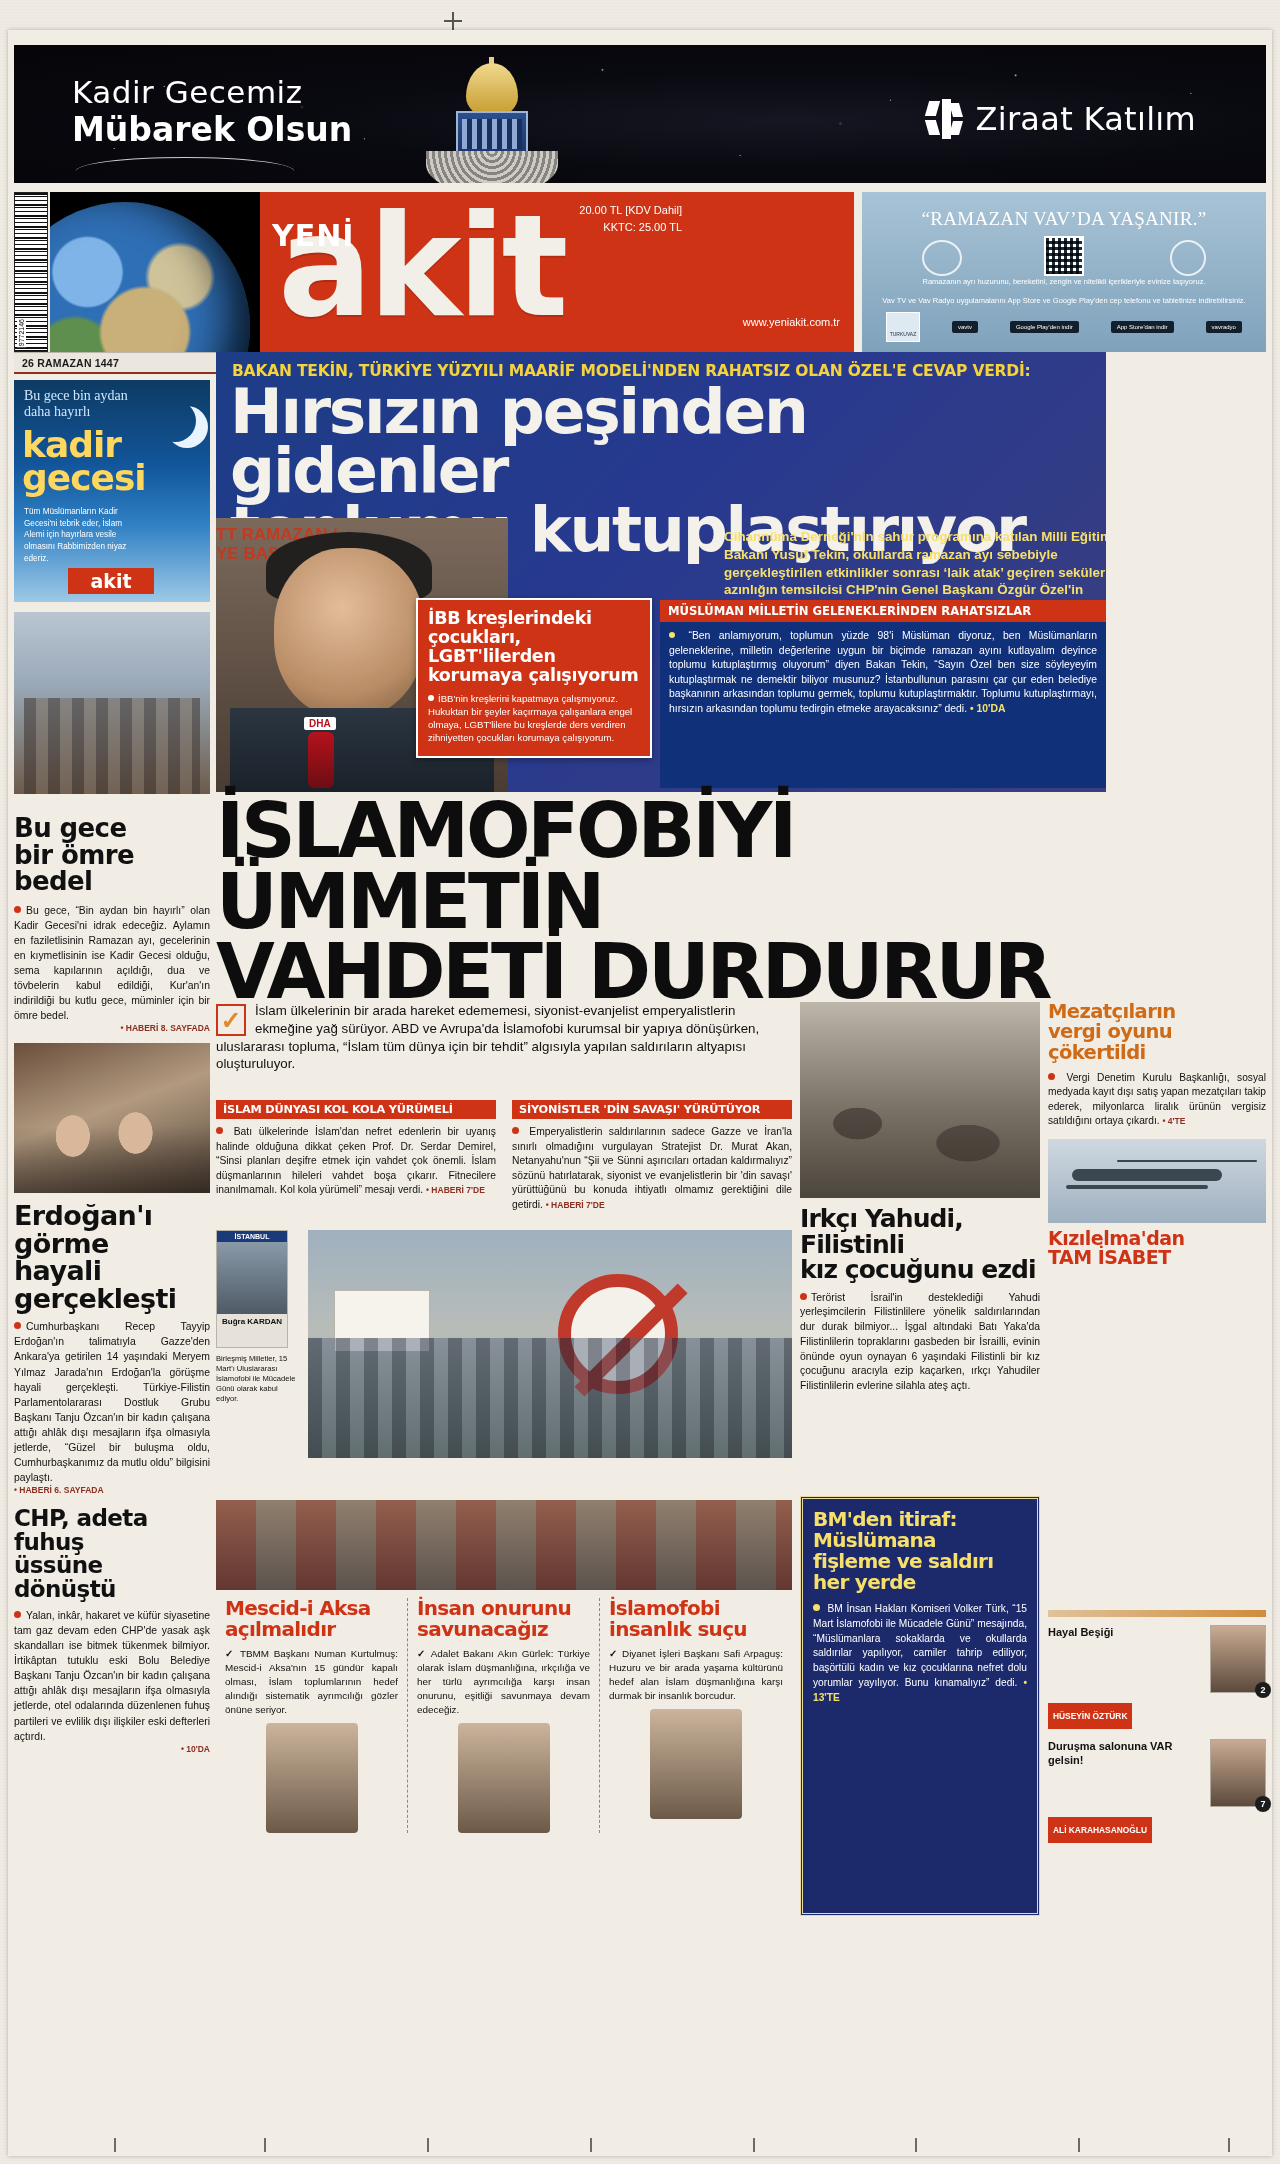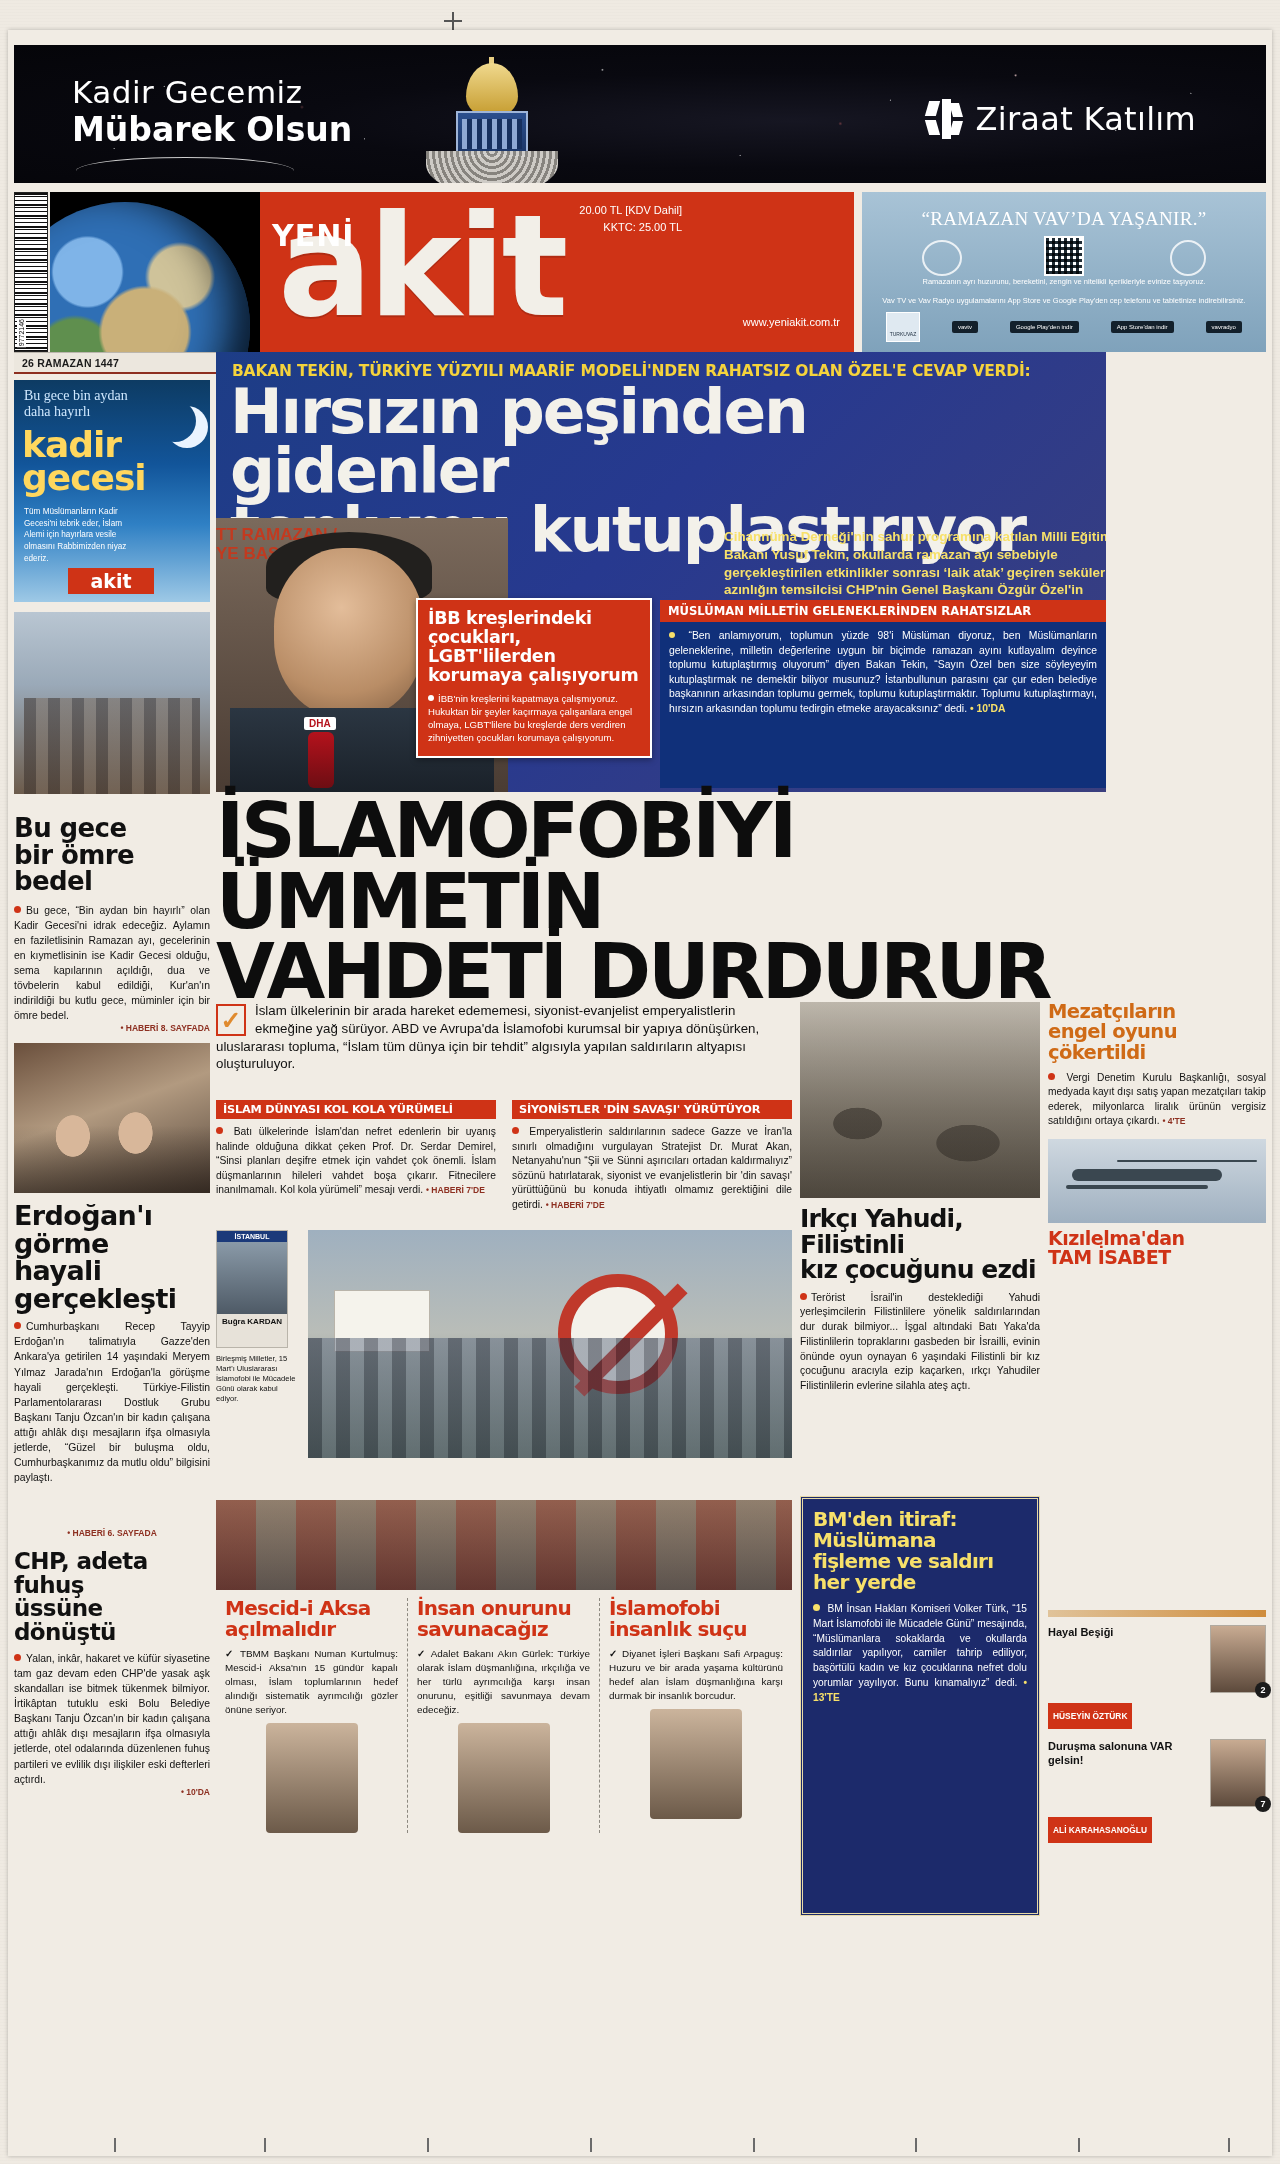--- a/index.html
+++ b/index.html
@@ -544,21 +544,21 @@
     <p class="lead bullet" style="margin-top:8px;">Bu gece, “Bin aydan bin hayırlı” olan Kadir Gecesi'ni idrak edeceğiz. Aylamın en faziletlisinin Ramazan ayı, gecelerinin en kıymetlisinin ise Kadir Gecesi olduğu, sema kapılarının açıldığı, dua ve tövbelerin kabul edildiği, Kur'an'ın indirildiği bu kutlu gece, müminler için bir ömre bedel.</p>
     <div class="ref" style="text-align:right;">• HABERİ 8. SAYFADA</div>
 
     <div class="photo ph-erdogan" style="margin-top:10px;width:196px;"></div>
 
     <h2 class="secthead" style="font-size:27px;margin-top:9px;">
       <span>Erdoğan'ı görme</span><br>
       <span>hayali gerçekleşti</span>
     </h2>
     <p class="lead bullet" style="margin-top:7px;">Cumhurbaşkanı Recep Tayyip Erdoğan'ın talimatıyla Gazze'den Ankara'ya getirilen 14 yaşındaki Meryem Yılmaz Jarada'nın Erdoğan'la görüşme hayali gerçekleşti. Türkiye-Filistin Parlamentolararası Dostluk Grubu Başkanı Tanju Özcan'ın bir kadın çalışana attığı ahlâk dışı mesajların ifşa olmasıyla jetlerde, “Güzel bir buluşma oldu, Cumhurbaşkanımız da mutlu oldu” bilgisini paylaştı.</p>
-    <div class="ref" style="text-align:center;margin-top:43px;">• HABERİ 6. SAYFADA</div>
+    <div class="ref" style="text-align:left;">• HABERİ 6. SAYFADA</div>
 
     <h2 class="secthead" style="font-size:23px;margin-top:12px;">
       <span>CHP, adeta fuhuş</span><br>
       <span>üssüne dönüştü</span>
     </h2>
     <p class="lead bullet" style="margin-top:7px;">Yalan, inkâr, hakaret ve küfür siyasetine tam gaz devam eden CHP'de yasak aşk skandalları ise bitmek tükenmek bilmiyor. İrtikâptan tutuklu eski Bolu Belediye Başkanı Tanju Özcan'ın bir kadın çalışana attığı ahlâk dışı mesajların ifşa olmasıyla jetlerde, otel odalarında düzenlenen fuhuş partileri ve evlilik dışı ilişkiler eski defterleri açtırdı.</p>
     <div class="ref" style="text-align:right;">• 10'DA</div>
   </div>
 
   <div class="mainstory">
@@ -638,21 +638,21 @@
     <h2>
       <span>Irkçı Yahudi, Filistinli</span><br>
       <span>kız çocuğunu ezdi</span>
     </h2>
     <p>Terörist İsrail'in desteklediği Yahudi yerleşimcilerin Filistinlilere yönelik saldırılarından dur durak bilmiyor... İşgal altındaki Batı Yaka'da Filistinlilerin topraklarını gasbeden bir İsrailli, evinin önünde oyun oynayan 6 yaşındaki Filistinli bir kız çocuğunu aracıyla ezip kaçarken, ırkçı Yahudiler Filistinlilerin evlerine silahla ateş açtı.</p>
   </div>
 
   <div class="rightcol">
     <h2 class="orangehead">
       <span>Mezatçıların</span><br>
-      <span>engel oyunu</span><br>
+      <span>vergi oyunu</span><br>
       <span>çökertildi</span>
     </h2>
     <p class="b" style="margin-top:8px;">
       <span>Vergi Denetim Kurulu Başkanlığı, sosyal medyada kayıt dışı satış yapan mezatçıları takip ederek, milyonlarca liralık ürünün vergisiz satıldığını ortaya çıkardı.</span>
       <span class="ref">• 4'TE</span>
     </p>
 
     <div class="jetphoto"></div>
 
     <h2 class="redhead2">

